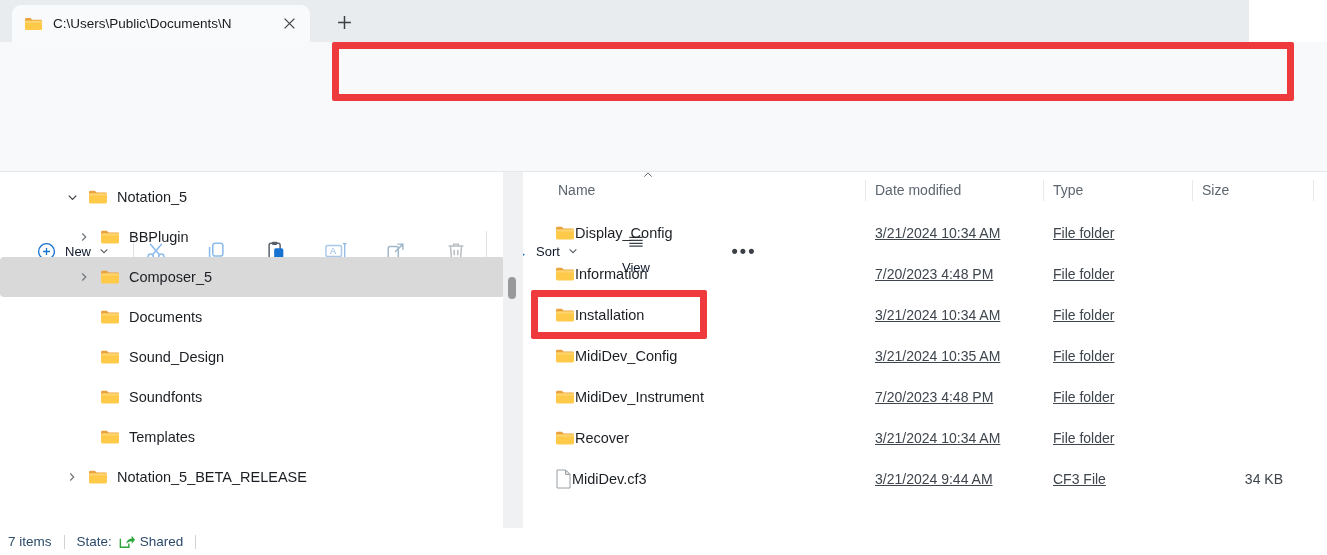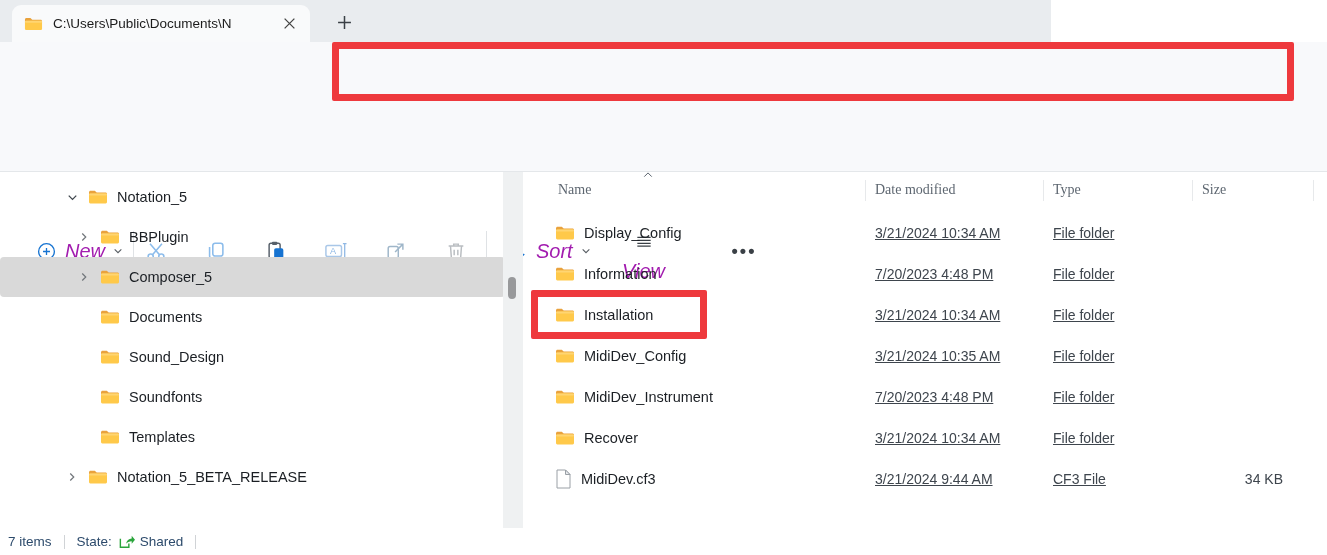--- a/index.html
+++ b/index.html
@@ -6,67 +6,67 @@
   body{
     width:1327px;height:555px;position:relative;overflow:hidden;
     font-family:"Liberation Sans","DejaVu Sans",sans-serif;
     background:#ffffff;color:#1f2328;
     -webkit-font-smoothing:antialiased;
   }
   .abs{position:absolute;}
   svg{display:block;}
 
   
-  .tabbar{left:0;top:0;width:1051px;height:42px;background:#e9ecef;}
+  .tabbar{left:0;top:0;width:1249px;height:42px;background:#e9ecef;}
   .tab{
     left:12px;top:5px;width:298px;height:37px;background:#f9fafb;
     border-radius:9px 9px 0 0;display:flex;align-items:center;gap:10px;
     padding:0 12px;box-sizing:border-box;
   }
   .tab-title{font-size:13.5px;color:#1b1b1b;flex:1;white-space:nowrap;overflow:hidden;}
   .iconbtn{display:flex;align-items:center;justify-content:center;cursor:default;}
   .newtab{left:331px;top:9px;width:26px;height:26px;border-radius:5px;}
 
   
   .navband{left:0;top:42px;width:1327px;height:68px;background:#f8f9fb;}
   .navbtn{width:36px;height:36px;top:58px;border-radius:5px;}
   .crumbs{left:345px;top:57px;height:38px;display:flex;align-items:center;}
   .crumb{font-size:14.5px;color:#1b1b1b;padding:5px 2px;white-space:nowrap;}
   .crumb-sep{width:30px;display:flex;align-items:center;justify-content:center;}
 
   
   .toolbar{left:0;top:110px;width:1327px;height:62px;background:#f8f9fb;border-bottom:1px solid #e4e7ea;box-sizing:border-box;}
   .tbtn{display:flex;align-items:center;gap:8px;height:38px;top:122px;padding:0 10px;border-radius:5px;}
-  .tbtn .lbl{font-size:20px;color:#a21caf;font-style:italic;}
+  .tbtn .lbl{font-size:13px;color:#0f172a;}
   .tool-ic{width:36px;height:36px;top:123px;border-radius:5px;}
   .vsep{width:1px;height:40px;top:121px;background:#dfe2e5;}
   .dots{font-size:18px;letter-spacing:2px;color:#3a4046;font-weight:bold;}
 
   
   .tree{left:0;top:177px;width:505px;}
   .srow{height:40px;display:flex;align-items:center;box-sizing:border-box;}
   .srow.lvl0{padding-left:56px;}
   .srow.lvl1{padding-left:68px;}
   .srow.sel{background:#d9d9d9;border-radius:4px;}
   .chevslot{width:32px;display:flex;align-items:center;}
   .slabel{font-size:14.5px;color:#1b1f24;margin-left:9px;white-space:nowrap;}
   .sb-gutter{left:503px;top:172px;width:20px;height:356px;background:#eff1f2;}
   .sb-thumb{left:508px;top:277px;width:8px;height:22px;background:#98999b;border-radius:4px;}
 
   
   .flist{left:530px;top:172px;width:797px;}
   .fhead{position:absolute;left:0;top:0;width:797px;height:36px;display:grid;
          grid-template-columns:335px 178px 149px 121px;align-items:center;}
-  .fhead .hcell{font-size:14px;color:#5d6670;padding-left:10px;font-family:Liberation Serif, serif;}
+  .fhead .hcell{font-size:14px;color:#5d6670;padding-left:10px;}
   .fhead .hcell.name{padding-left:28px;}
   .hsep{position:absolute;top:8px;width:1px;height:21px;background:#e7e9eb;}
   .sortcaret{position:absolute;left:113px;top:-1px;}
   .frows{position:absolute;left:0;top:40px;width:797px;}
   .frow{height:41px;display:grid;grid-template-columns:335px 178px 149px 121px;align-items:center;}
-  .fname{display:flex;align-items:center;gap:9px;padding-left:25px;font-size:14.5px;color:#1b1f24;white-space:nowrap;}
+  .fname{display:flex;align-items:center;padding-left:25px;font-size:14.5px;color:#1b1f24;white-space:nowrap;}
   .fdate,.ftype{font-size:14px;color:#3e454d;padding-left:10px;white-space:nowrap;text-decoration:underline;}
   .fsize{font-size:14px;color:#3e454d;text-align:right;padding-right:30px;white-space:nowrap;}
 
   
   .statusbar{left:0;top:528px;width:1143px;height:27px;background:#ffffff;
              display:flex;align-items:center;padding-left:8px;box-sizing:border-box;
              font-size:13.5px;color:#2c4a6b;}
   .st-div{width:1px;height:14px;background:#d0d3d6;margin:0 12px;}
 
   

